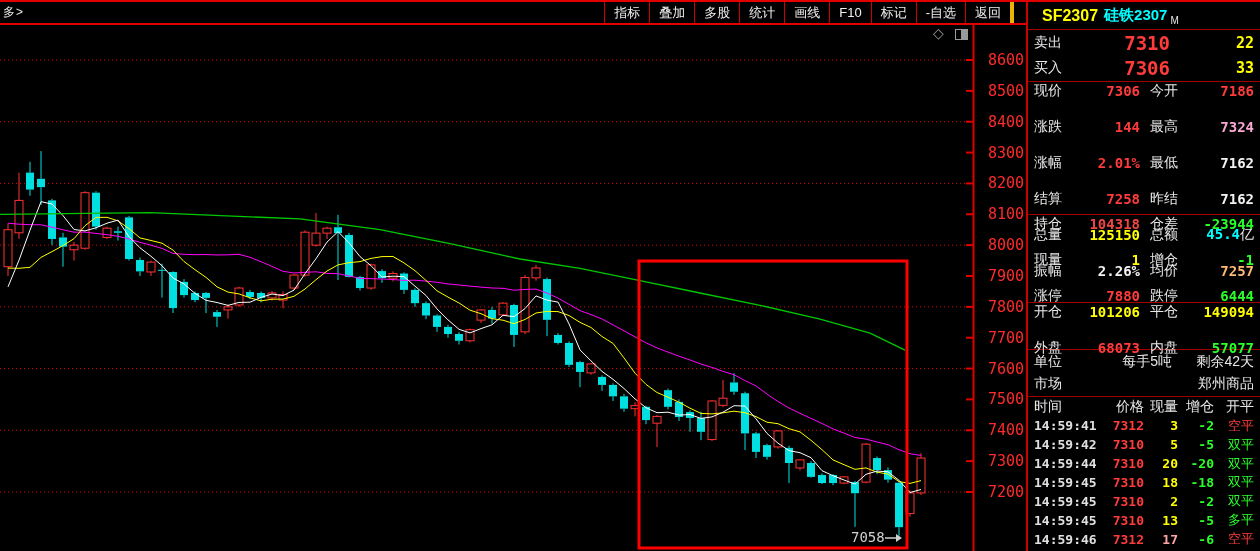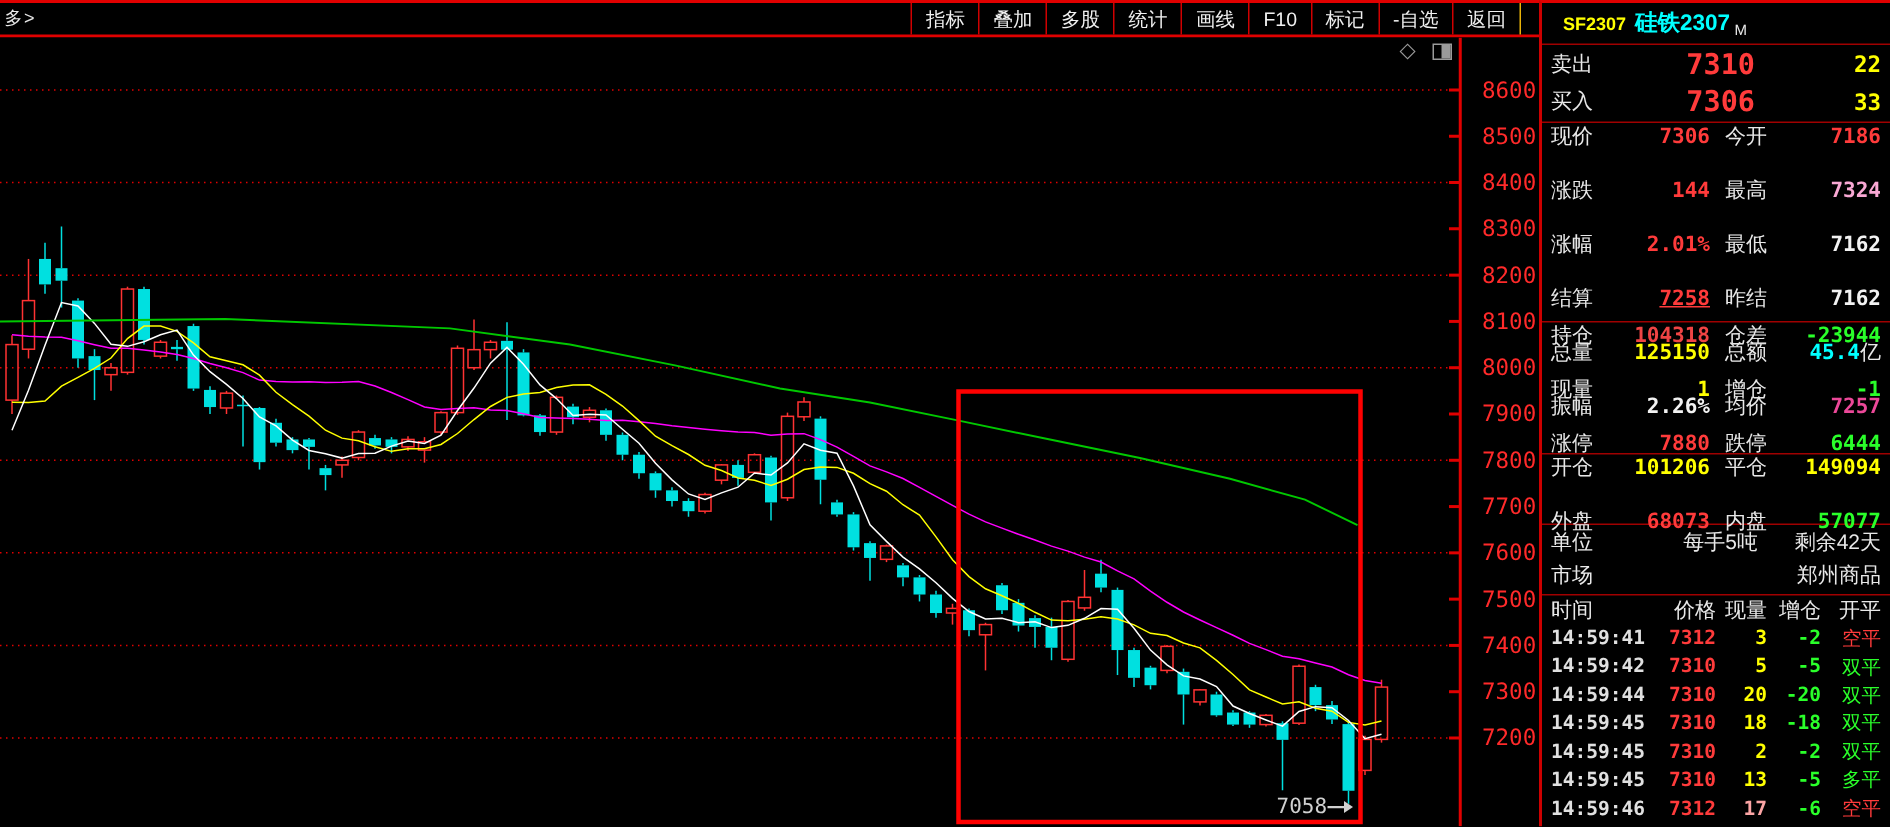--- a/index.html
+++ b/index.html
@@ -6,35 +6,35 @@
     font-family:"Liberation Sans",sans-serif;-webkit-font-smoothing:none;}
   #app{position:relative;width:1260px;height:551px;background:#000;}
   
   #topbar{position:absolute;left:0;top:0;width:1026px;height:25px;box-sizing:border-box;
     border-top:2px solid #e00000;border-bottom:2px solid #e00000;background:#000;
     display:flex;align-items:stretch;}
   #left-label{color:#e8e8e8;font-size:12px;line-height:21px;padding-left:3px;letter-spacing:1px;}
   #menu{margin-left:auto;display:flex;align-items:stretch;margin-right:12px;}
   .menu-item{color:#f0f0f0;font-size:13px;line-height:21px;padding:0 9px;
     border-left:1px solid #d00000;cursor:default;white-space:nowrap;}
-  .menu-item:last-child{border-right:1px solid #eab308;}
+  .menu-item:last-child{border-right:4px solid #eab308;}
   
   #chart{position:absolute;left:0;top:25px;width:1026px;height:526px;background:#000;}
   #chart svg{display:block}
   .chart-icon{position:absolute;color:#9a9a9a;}
   #diamond-icon{left:933px;top:1px;font-size:14px;line-height:14px;}
   #panelbox-icon{left:955px;top:4px;width:13px;height:11px;border:1px solid #9a9a9a;box-sizing:border-box;}
   #panelbox-icon::after{content:"";display:block;width:6px;height:9px;margin-left:5px;background:#9a9a9a;}
   
   #panel{position:absolute;left:1026px;top:0;width:234px;height:551px;box-sizing:border-box;
     background:#000;border-left:2px solid #cc0000;border-top:2px solid #e00000;
     display:flex;flex-direction:column;color:#ddd;}
   .sect{box-sizing:border-box;border-bottom:1px solid #a00000;padding:0 4px;}
   #panel-title{height:28px;display:flex;align-items:center;padding-left:14px;}
-  #panel-title .code{color:#ffff00;font-size:12px;font-weight:bold;margin-right:6px;}
+  #panel-title .code{color:#ffff00;font-size:16px;font-weight:bold;margin-right:6px;}
   #panel-title .name{color:#00ffff;font-size:15px;font-weight:bold;}
   #panel-title .period{color:#e8e8e8;font-size:10px;margin-left:3px;align-self:flex-end;padding-bottom:3px;}
   #orderbook{height:52px;display:flex;flex-direction:column;justify-content:space-evenly;}
   .ob-row{display:grid;grid-template-columns:46px 1fr 60px;align-items:center;}
   .ob-label{font-size:14px;color:#e8e8e8;padding-left:2px;}
   .ob-price{font-family:"DejaVu Sans Mono",monospace;font-weight:bold;font-size:19px;color:#ff3b3b;text-align:right;padding-right:26px;}
   .ob-count{font-family:"DejaVu Sans Mono",monospace;font-weight:bold;font-size:15px;color:#ffff00;text-align:right;padding-right:2px;}
   .q-group{display:flex;flex-direction:column;justify-content:space-evenly;gap:18px;}
   #qg0{height:133px;} #qg1{height:88px;} #qg2{height:47px;}
   .q-row{display:grid;grid-template-columns:46px 62px 50px 1fr;align-items:center;}
@@ -412,35 +412,35 @@
           <span class="q-v" style="color: #f9a8d4; padding-right: 2px;">7324</span>
         </div>
         <div class="q-row">
           <span class="q-l">涨幅</span>
           <span class="q-v" style="color: rgb(255, 59, 59);">2.01%</span>
           <span class="q-l2">最低</span>
           <span class="q-v" style="color: rgb(242, 242, 242); padding-right: 2px;">7162</span>
         </div>
         <div class="q-row">
           <span class="q-l">结算</span>
-          <span class="q-v" style="color: rgb(255, 59, 59); text-decoration: underline;">7258</span>
+          <span class="q-v" style="color: rgb(255, 59, 59);">7258</span>
           <span class="q-l2">昨结</span>
           <span class="q-v" style="color: rgb(242, 242, 242); padding-right: 2px;">7162</span>
         </div>
         <div class="q-row">
           <span class="q-l">总量</span>
           <span class="q-v" style="color: rgb(255, 255, 0);">125150</span>
           <span class="q-l2">总额</span>
           <span class="q-v" style="color: rgb(0, 255, 255); padding-right: 2px;">45.4<span class="suffix">亿</span></span>
         </div>
         <div class="q-row">
           <span class="q-l">振幅</span>
           <span class="q-v" style="color: rgb(242, 242, 242);">2.26%</span>
           <span class="q-l2">均价</span>
-          <span class="q-v" style="color: #ec4899; padding-right: 2px;">7257</span>
+          <span class="q-v" style="color: #fdba74; padding-right: 2px;">7257</span>
         </div>
       </div>
     <div id="qg1" class="sect q-group">
         <div class="q-row">
           <span class="q-l">持仓</span>
           <span class="q-v" style="color: #ef4444;">104318</span>
           <span class="q-l2">仓差</span>
           <span class="q-v" style="color: rgb(42, 255, 42); padding-right: 2px;">-23944</span>
         </div>
         <div class="q-row">

